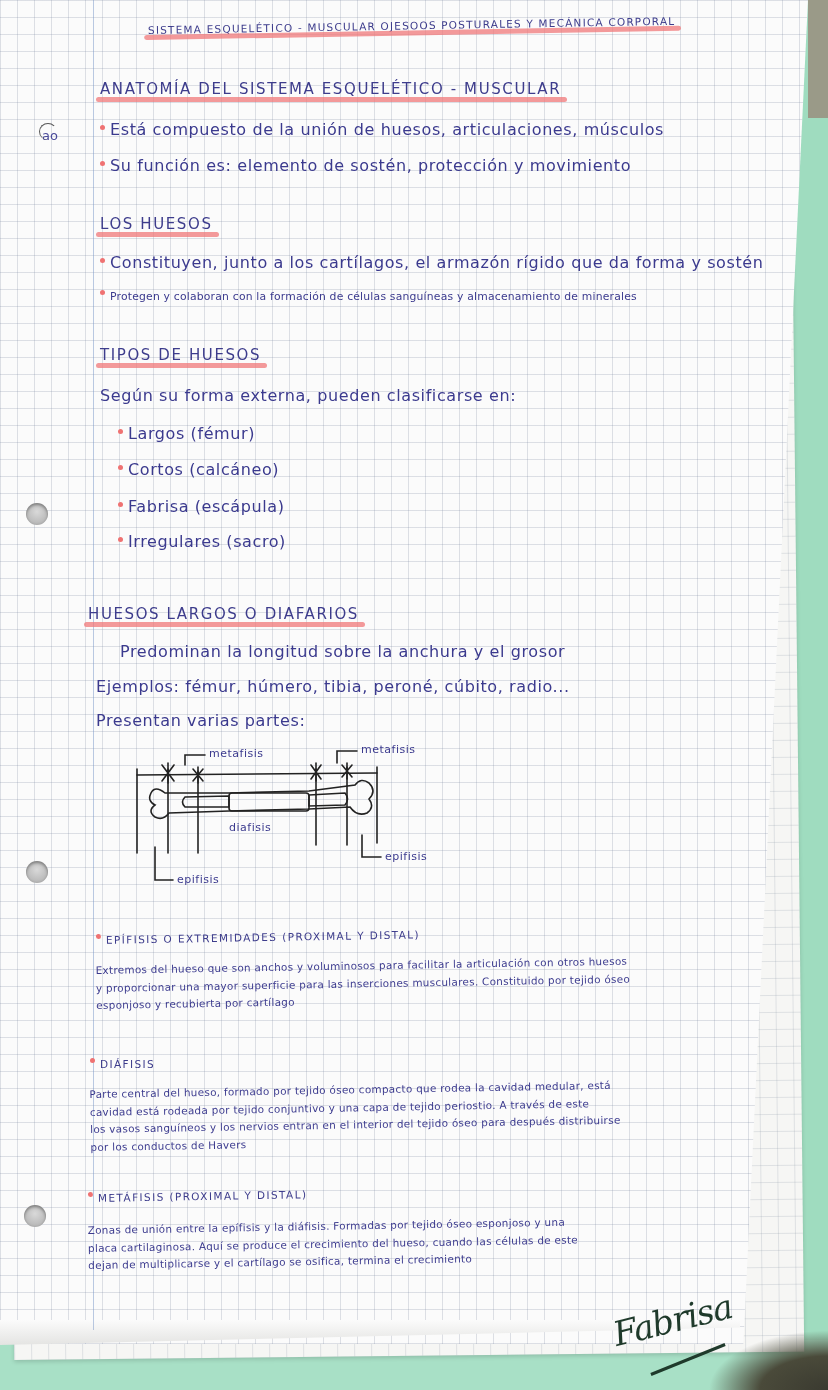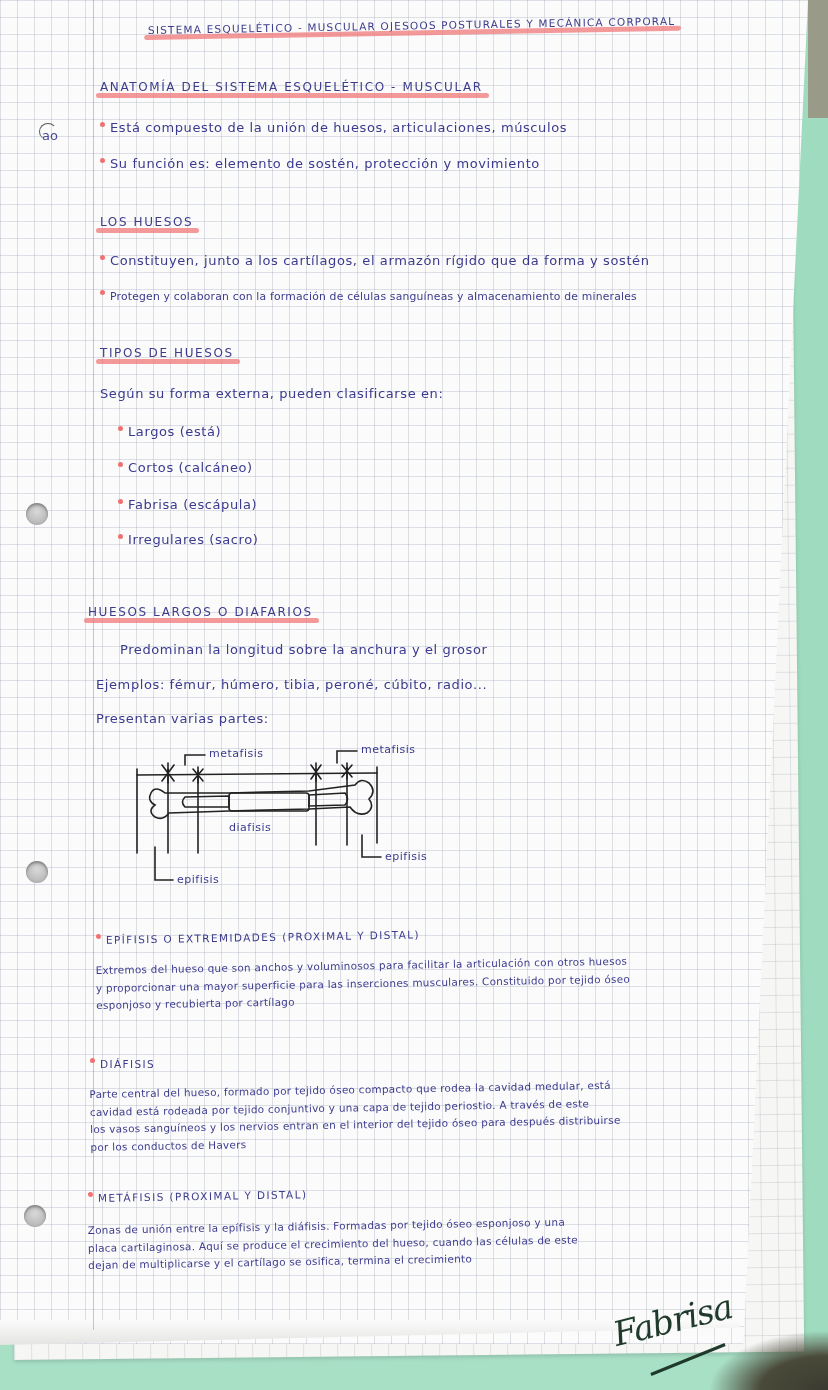--- a/index.html
+++ b/index.html
@@ -48,24 +48,24 @@
     position: absolute; left: 93px; top: 0; width: 1px; height: 1330px;
     background: rgba(120,150,200,0.5);
   }
   .hole {
     position: absolute; width: 22px; height: 22px; border-radius: 50%;
     background: radial-gradient(circle at 50% 40%, #d9d9d9 0%, #bdbdbd 60%, #999 100%);
     box-shadow: inset 0 2px 3px rgba(0,0,0,0.35);
   }
   .hand {
     position: absolute; color: #3b3a8e; font-family: "DejaVu Sans", sans-serif;
-    font-size: 13px; letter-spacing: 0.6px; white-space: nowrap;
+    font-size: 16px; letter-spacing: 0.6px; white-space: nowrap;
   }
   .heading {
-    position: absolute; color: #3d3c8c; font-size: 12px; letter-spacing: 1.6px;
+    position: absolute; color: #3d3c8c; font-size: 15px; letter-spacing: 1.6px;
     white-space: nowrap; text-transform: uppercase;
   }
   .heading::after {
     content: ""; position: absolute; left: -4px; right: -6px; bottom: -4px; height: 5px;
     background: #f0787a; opacity: 0.75; border-radius: 3px;
   }
   .bullet {
     display: inline-block; width: 5px; height: 5px; border-radius: 50%;
     background: #ef7272; margin-right: 5px; vertical-align: 5px;
   }
@@ -119,21 +119,21 @@
 <div class="heading" style="left:100px;top:80px;">ANATOMÍA DEL SISTEMA ESQUELÉTICO - MUSCULAR</div>
 <div class="hand" style="left:100px;top:120px;"><span class="bullet"></span><span>Está compuesto de la unión de huesos, articulaciones, músculos</span></div>
 <div class="hand" style="left:100px;top:156px;"><span class="bullet"></span><span>Su función es: elemento de sostén, protección y movimiento</span></div>
 
 <div class="heading" style="left:100px;top:215px;">LOS HUESOS</div>
 <div class="hand" style="left:100px;top:253px;"><span class="bullet"></span><span>Constituyen, junto a los cartílagos, el armazón rígido que da forma y sostén</span></div>
 <div class="hand" style="left:100px;top:290px;font-size:10.8px;letter-spacing:0.2px;"><span class="bullet"></span><span>Protegen y colaboran con la formación de células sanguíneas y almacenamiento de minerales</span></div>
 
 <div class="heading" style="left:100px;top:346px;">TIPOS DE HUESOS</div>
 <div class="hand" style="left:100px;top:386px;">Según su forma externa, pueden clasificarse en:</div>
-<div class="hand" style="left:118px;top:424px;"><span class="bullet"></span><span>Largos (está)</span></div>
+<div class="hand" style="left:118px;top:424px;"><span class="bullet"></span><span>Largos (fémur)</span></div>
 <div class="hand" style="left:118px;top:460px;"><span class="bullet"></span><span>Cortos (calcáneo)</span></div>
 <div class="hand" style="left:118px;top:497px;"><span class="bullet"></span><span>Fabrisa (escápula)</span></div>
 <div class="hand" style="left:118px;top:532px;"><span class="bullet"></span><span>Irregulares (sacro)</span></div>
 
 <div class="heading" style="left:88px;top:605px;">HUESOS LARGOS O DIAFARIOS</div>
 <div class="hand" style="left:96px;top:642px;margin-left:24px;">Predominan la longitud sobre la anchura y el grosor</div>
 <div class="hand" style="left:96px;top:677px;">Ejemplos: fémur, húmero, tibia, peroné, cúbito, radio...</div>
 <div class="hand" style="left:96px;top:711px;">Presentan varias partes:</div>
 
 <svg class="diagram" width="340" height="160" viewBox="0 0 340 160">

